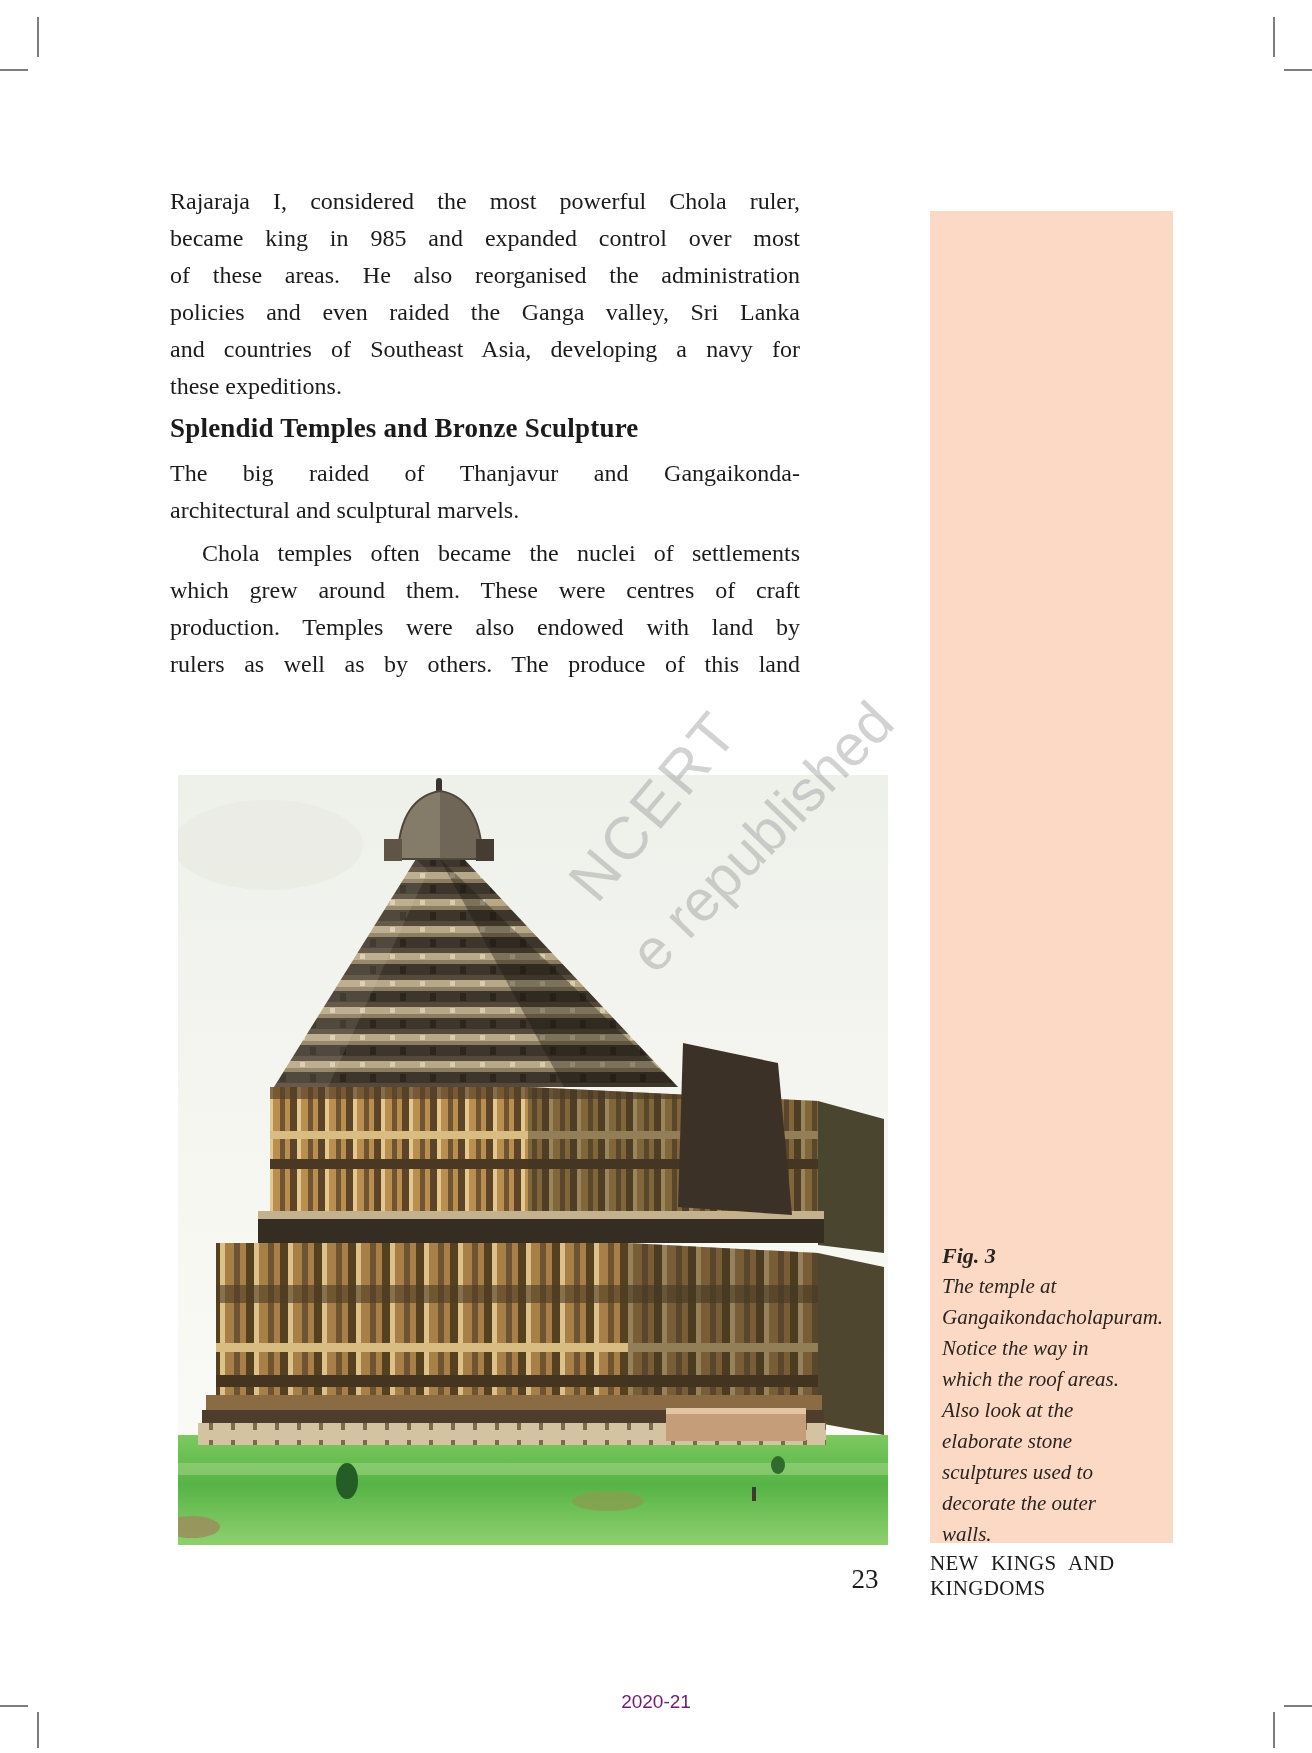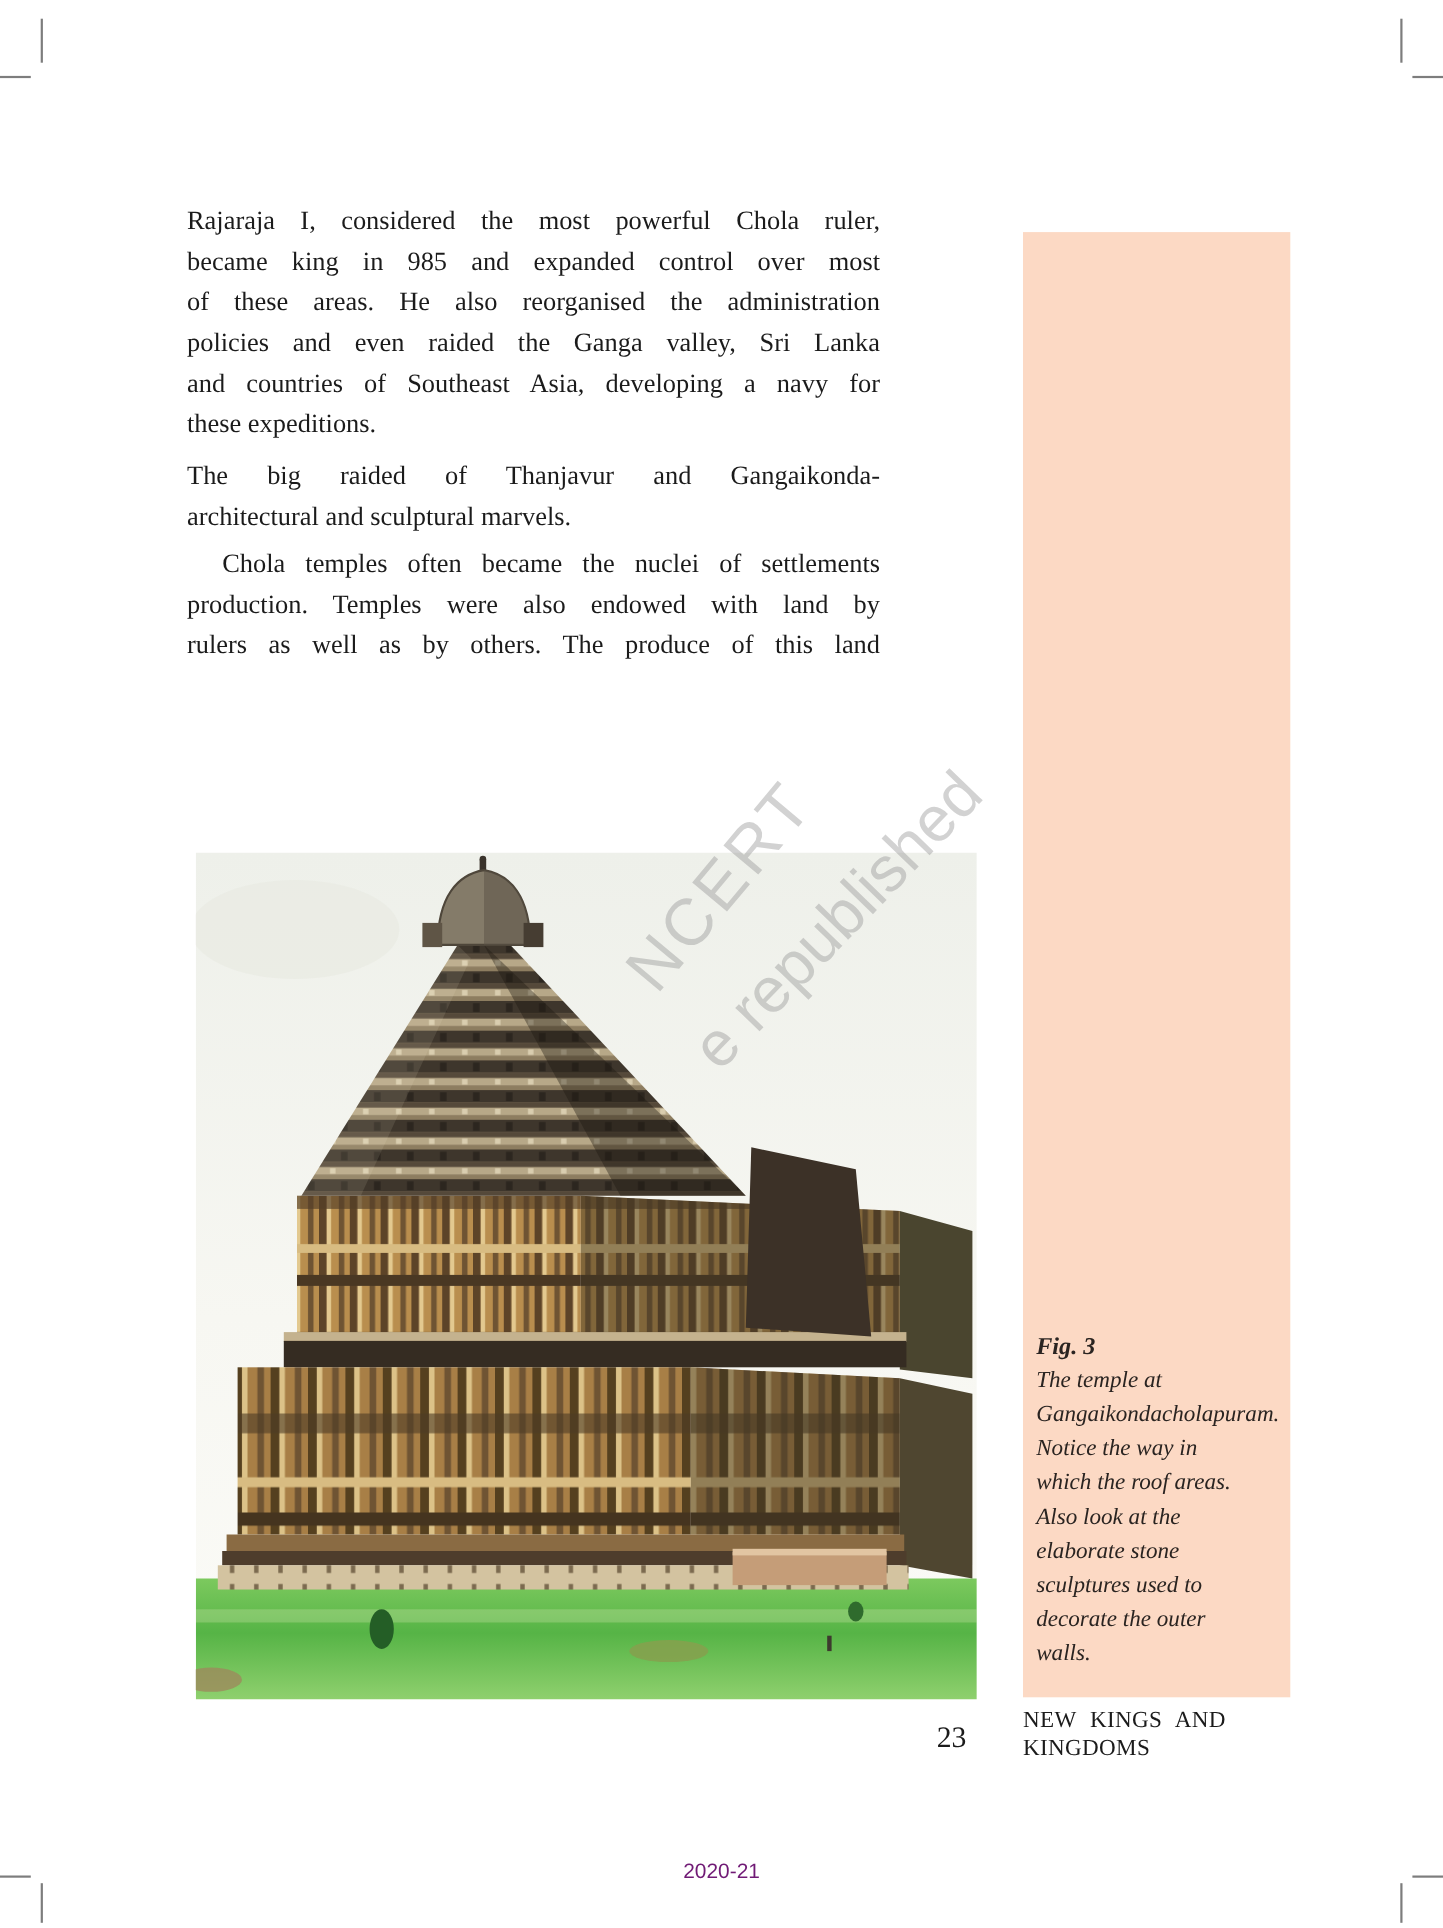--- a/index.html
+++ b/index.html
@@ -22,21 +22,21 @@
   
   .photo{position:absolute;left:178px;top:775px;width:710px;height:770px;margin:0;z-index:1;}
   
   .wm{position:absolute;z-index:2;font-family:"Liberation Sans",sans-serif;color:#9c9c9c;
       opacity:.45;white-space:nowrap;pointer-events:none;}
   .wm1{left:541px;top:771px;font-size:60px;letter-spacing:4px;transform:rotate(-50deg);}
   .wm2{left:587px;top:803px;font-size:58px;transform:rotate(-46deg);}
   
   .sidebar{position:absolute;left:930px;top:211px;width:243px;height:1332px;background:#fcd9c4;z-index:2;}
   .caption{position:absolute;left:12px;top:997px;width:223px;font-style:italic;color:#2a2421;}
-  .cap-label{font-size:22px;line-height:31px;font-weight:bold;white-space:nowrap;}
+  .cap-label{font-size:22px;line-height:31px;font-weight:bold;white-space:nowrap;margin-top:32px;}
   .cap-line{font-size:21px;line-height:31px;white-space:nowrap;}
   
   .pageno{position:absolute;left:840px;top:1566px;width:50px;text-align:center;
           font-size:27px;line-height:27px;z-index:3;}
   .publisher{position:absolute;left:930px;top:1551px;width:205px;font-size:21px;line-height:25px;
              letter-spacing:.3px;word-spacing:7px;z-index:3;}
   .edition{position:absolute;left:0;top:1691px;width:1312px;text-align:center;
            font-family:"Liberation Sans",sans-serif;font-size:19px;color:#701a75;z-index:3;}
 </style>
 </head>
@@ -56,28 +56,30 @@
   <main class="article">
     <p>
       </p>
       <div class="tl jl">Rajaraja I, considered the most powerful Chola ruler,</div>
       <div class="tl jl">became king in 985 and expanded control over most</div>
       <div class="tl jl">of these areas. He also reorganised the administration</div>
       <div class="tl jl">policies and even raided the Ganga valley, Sri Lanka</div>
       <div class="tl jl">and countries of Southeast Asia, developing a navy for</div>
       <div class="tl ll">these expeditions.</div>
     <p></p>
+    <h2 class="heading">Splendid Temples and Bronze Sculpture</h2>
     <p class="p2">
       </p>
       <div class="tl jl">The big raided of Thanjavur and Gangaikonda-</div>
       <div class="tl ll">architectural and sculptural marvels.</div>
     <p></p>
     <p class="p3">
       </p>
       <div class="tl jl indent">Chola temples often became the nuclei of settlements</div>
+      <div class="tl jl">which grew around them. These were centres of craft</div>
       <div class="tl jl">production. Temples were also endowed with land by</div>
       <div class="tl jl">rulers as well as by others. The produce of this land</div>
     <p></p>
   </main>
 
   <figure class="photo">
     <svg width="710" height="770" viewBox="0 0 710 770" xmlns="http://www.w3.org/2000/svg">
       <defs>
         <linearGradient id="skyg" x1="0" y1="0" x2="0" y2="1">
           <stop offset="0" stop-color="#eef0ea"></stop>

